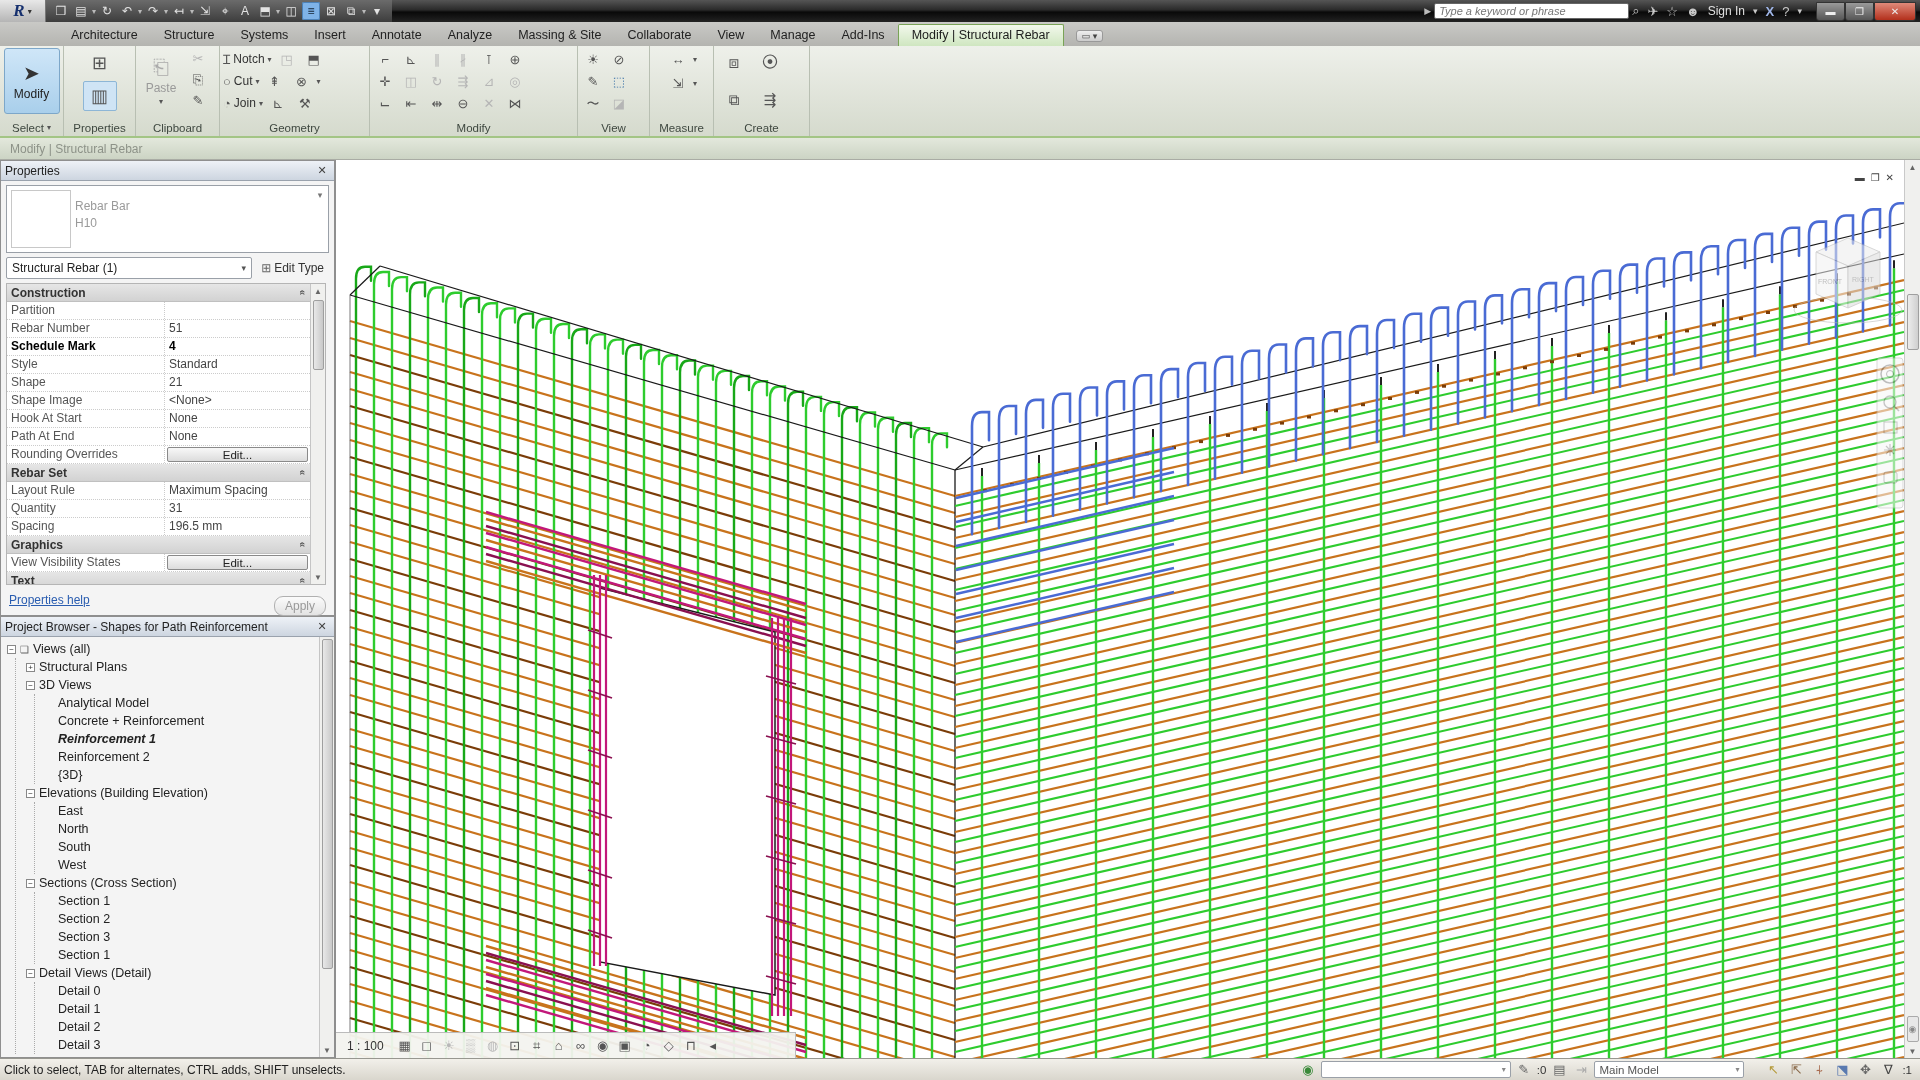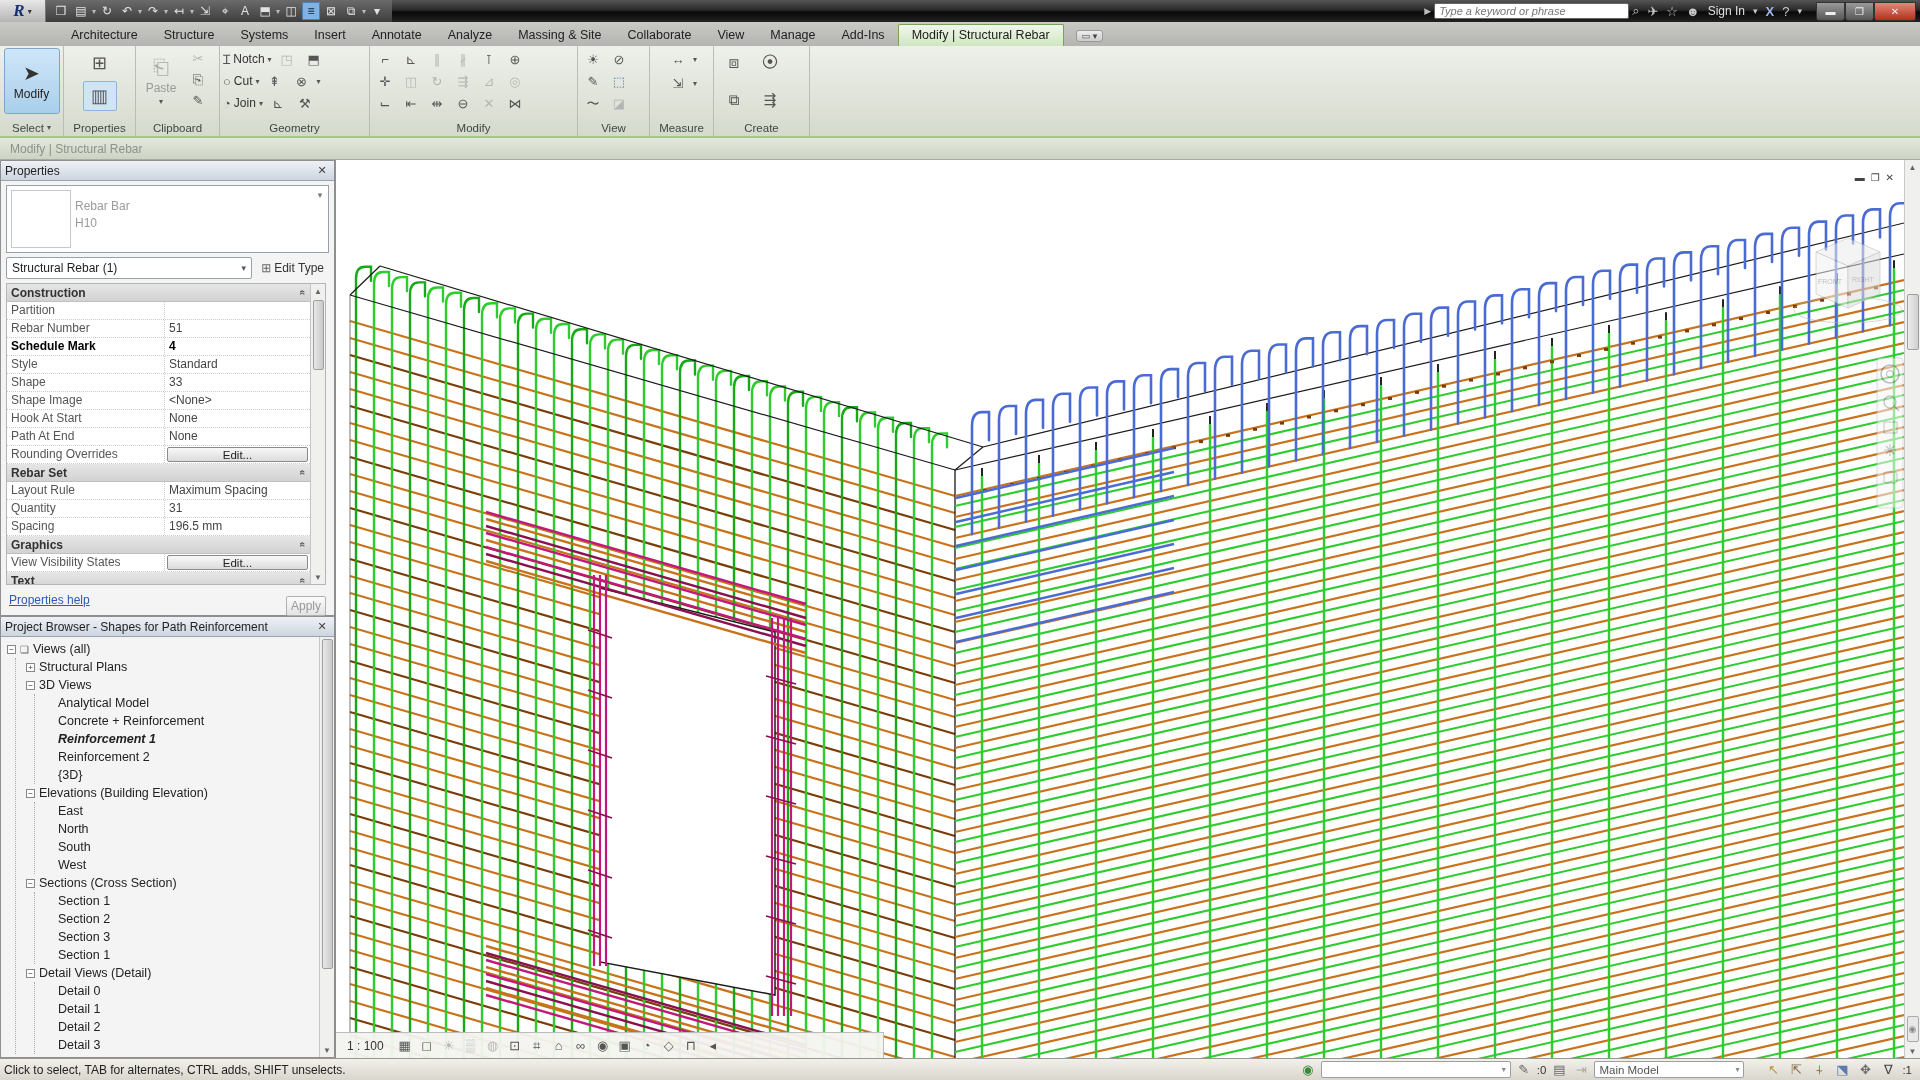--- a/index.html
+++ b/index.html
@@ -81,38 +81,38 @@
   .pcell-l { width:158px; color:#555; padding:1px 4px 0; border-right:1px dotted #ccc; white-space:nowrap; overflow:hidden; }
   .pcell-v { flex:1; color:#444; padding:1px 4px 0; white-space:nowrap; overflow:hidden; }
   .prow.bold .pcell-l, .prow.bold .pcell-v { font-weight:bold; color:#000; }
   .pcell-btn { flex:1; display:flex; align-items:center; padding:0 2px; }
   .editbtn { width:100%; height:15px; font-size:11.5px; color:#222; background:linear-gradient(#f8f8f8,#dcdcdc); border:1px solid #8a8a8a; border-radius:2px; display:flex; align-items:center; justify-content:center; }
   .vscroll { width:15px; background:#f0f0ee; border-left:1px solid #c5c5c5; display:flex; flex-direction:column; align-items:center; font-size:8px; color:#666; }
   .vscroll .thumb { width:11px; background:linear-gradient(90deg,#e8e8e8,#c9c9c9); border:1px solid #9f9f9f; border-radius:2px; }
   .varrow { height:14px; display:flex; align-items:center; justify-content:center; width:100%; }
   #prop-footer { height:30px; display:flex; align-items:center; padding:0 8px; }
   #prop-help { font-size:12px; color:#2a5db0; text-decoration:underline; }
-  #apply-btn { margin-left:auto; width:40px; height:20px; font-size:12px; color:#9a9a9a; background:linear-gradient(#fbfbfb,#e3e3e3); border:1px solid #b0b0b0; border-radius:2px; display:flex; align-items:center; justify-content:center;margin-top:12px; }
+  #apply-btn { margin-left:auto; width:52px; height:20px; font-size:12px; color:#9a9a9a; background:linear-gradient(#fbfbfb,#e3e3e3); border:1px solid #b0b0b0; border-radius:9px; display:flex; align-items:center; justify-content:center;margin-top:12px; }
 
   
   #treewrap { flex:1; display:flex; overflow:hidden; background:#f4f4f4; }
   #tree { flex:1; overflow:hidden; padding:3px 0 0 6px; font-size:12.5px; color:#222; }
   #tree ul { list-style:none; margin-left:8px; padding-left:10px; border-left:1px dotted #aaa; }
   #tree li { position:relative; }
   .trow { height:18px; display:flex; align-items:center; gap:4px; white-space:nowrap; }
   .expander { width:9px; height:9px; border:1px solid #888; background:#fff; font-size:8px; line-height:7px; text-align:center; color:#333; flex:none; }
   .exp-space { width:9px; flex:none; }
   .trow .bold { font-weight:bold;font-style:italic; }
   .views-icon { font-size:10px; color:#666; }
 
   
   #canvas-area { flex:1; position:relative; background:#fff; overflow:hidden; }
   #model-svg { position:absolute; left:0; top:0; }
   #view-winbtns { position:absolute; top:12px; right:26px; display:flex; gap:6px; font-size:10px; color:#444; }
-  #view-control-bar { position:absolute; left:0; bottom:0; height:26px; width:548px; background:rgba(243,243,239,0.95); border-top:1px solid #bbb; border-right:1px solid #bbb; display:flex; align-items:center; gap:2px; padding:0 6px; }
+  #view-control-bar { position:absolute; left:0; bottom:0; height:26px; width:460px; background:rgba(243,243,239,0.95); border-top:1px solid #bbb; border-right:1px solid #bbb; display:flex; align-items:center; gap:2px; padding:0 6px; }
   #vcb-scale { font-size:12px; color:#333; padding:0 8px 0 4px; border:1px solid transparent; }
   .vcb-icon { width:20px; height:20px; display:flex; align-items:center; justify-content:center; font-size:13px; color:#555; }
   .vcb-icon.dim { color:#b8b8b8; }
   #drawscroll { position:absolute; right:0; top:0; bottom:0; width:16px; background:#f0f0ee; border-left:1px solid #c9c9c9; display:flex; flex-direction:column; align-items:center; font-size:8px; color:#666; }
   #drawscroll .thumb { width:12px; height:56px; background:linear-gradient(90deg,#ececec,#cfcfcf); border:1px solid #9f9f9f; border-radius:2px; margin-top:120px; }
   #drawscroll .wheelbtn { margin-top:auto; margin-bottom:2px; width:12px; height:26px; border:1px solid #aaa; border-radius:2px; display:flex; align-items:center; justify-content:center; color:#888; font-size:9px; background:#e8e8e8; }
 
   
   #statusbar { height:22px; background:linear-gradient(#f2f0ea,#d9d6cd); border-top:1px solid #979790; display:flex; align-items:center; font-size:12px; color:#222; padding:0 4px; gap:6px; }
   #status-mid { display:flex; align-items:center; gap:4px; margin-left:auto; }
@@ -386,21 +386,21 @@
             <div class="prow bold">
               <div class="pcell-l">Schedule Mark</div>
               <div class="pcell-v">4</div>
             </div>
             <div class="prow">
               <div class="pcell-l">Style</div>
               <div class="pcell-v">Standard</div>
             </div>
             <div class="prow">
               <div class="pcell-l">Shape</div>
-              <div class="pcell-v">33</div>
+              <div class="pcell-v">21</div>
             </div>
             <div class="prow">
               <div class="pcell-l">Shape Image</div>
               <div class="pcell-v">&lt;None&gt;</div>
             </div>
             <div class="prow">
               <div class="pcell-l">Hook At Start</div>
               <div class="pcell-v">None</div>
             </div>
             <div class="prow">

